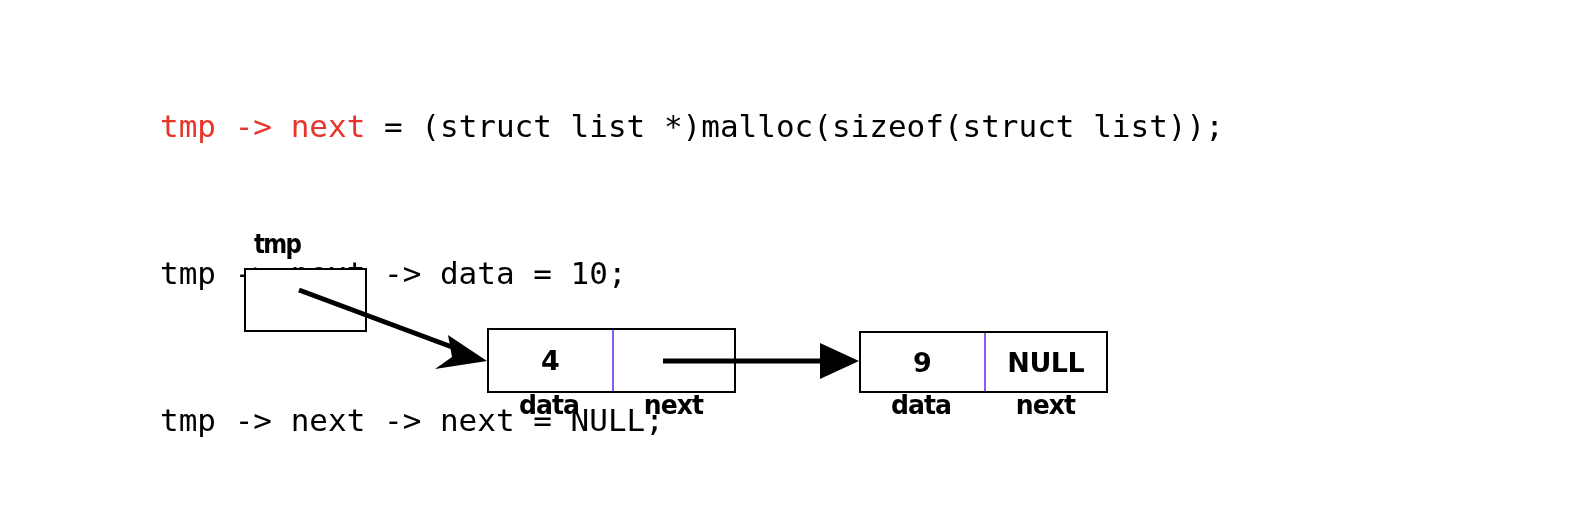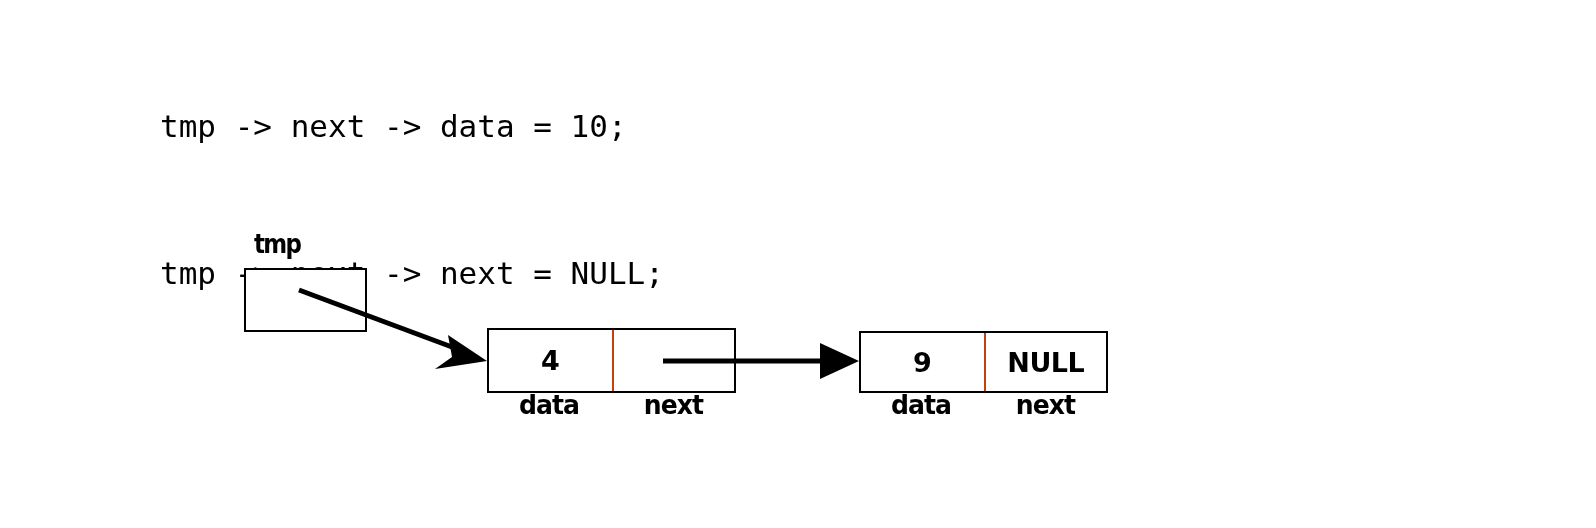--- a/index.html
+++ b/index.html
@@ -70,21 +70,21 @@
     display: flex;
     align-items: center;
     justify-content: center;
     font-family: "DejaVu Sans", sans-serif;
     font-weight: bold;
     font-size: 27px;
     color: #000000;
     letter-spacing: -0.5px;
   }
   .node-cell.second {
-    border-left: 2px solid #c2410c;
+    border-left: 2px solid #8b5cf6;
   }
 
   .node-1 {
     left: 479px;
     top: 328px;
     width: 249px;
     height: 65px;
   }
   .node-2 {
     left: 851px;
@@ -123,20 +123,21 @@
     height: 528px;
     pointer-events: none;
   }
 </style>
 </head>
 <body>
 
 <div id="page">
 
   <div class="code-block">
+    <div class="code-line"><span class="tok-red">tmp -&gt; next</span><span class="tok-black"> = (struct list *)malloc(sizeof(struct list));</span></div>
     <div class="code-line tok-black">tmp -&gt; next -&gt; data = 10;</div>
     <div class="code-line tok-black">tmp -&gt; next -&gt; next = NULL;</div>
   </div>
 
   <div class="diagram">
 
     <div class="ptr-label" style="left:246px; top:228px;">tmp</div>
 
     <div class="box tmp-box"></div>
 

